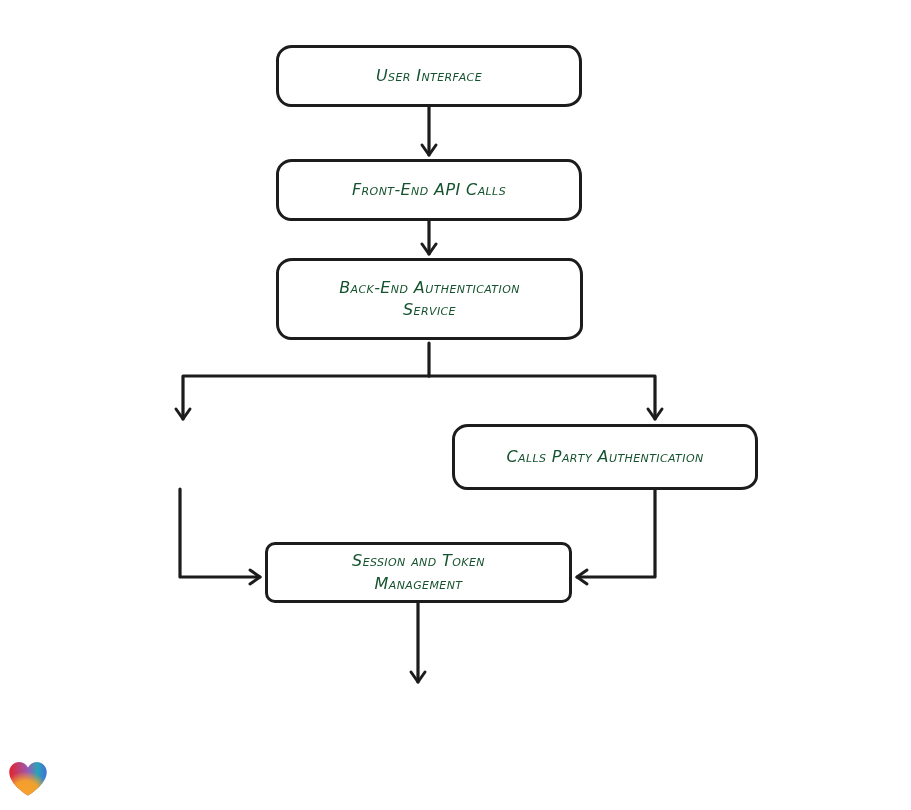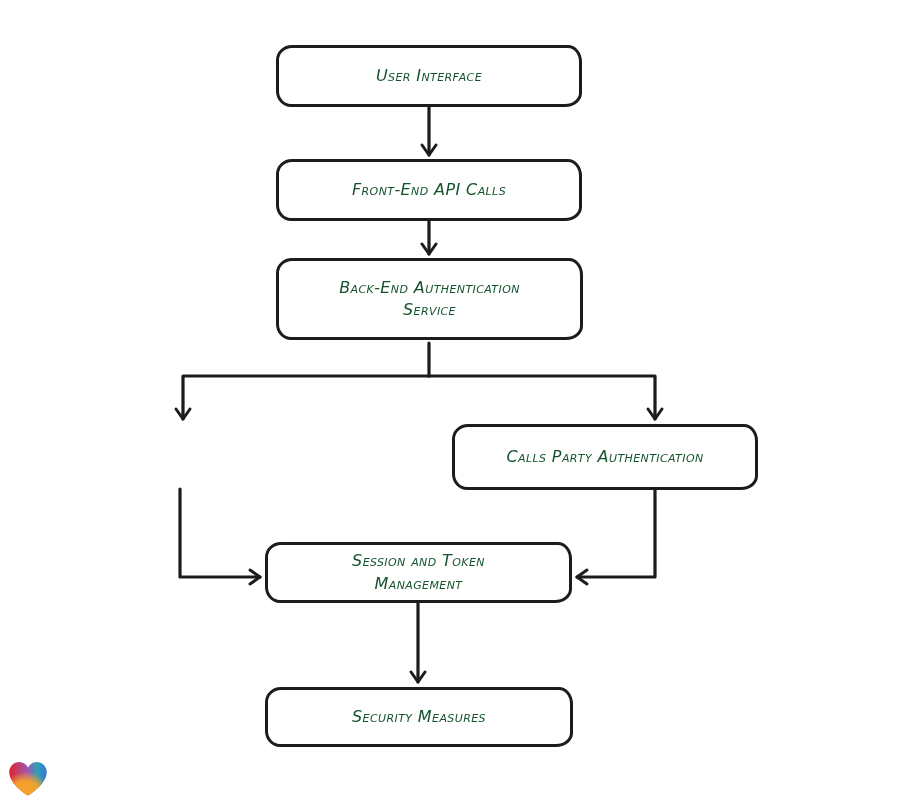--- a/index.html
+++ b/index.html
@@ -67,28 +67,25 @@
   <div class="node" style="left:276px; top:258px; width:307px; height:82px;">
     <span class="label">Back-End Authentication
 Service</span>
   </div>
 
 
   <div class="node" style="left:452px; top:424px; width:306px; height:66px;">
     <span class="label">Calls Party Authentication</span>
   </div>
 
-  <div class="node" style="left:265px; top:542px; width:307px; height:61px;">
+  <div class="node" style="left:265px; top:542px; width:307px; height:61px;border-radius:10px;">
     <span class="label">Session and Token
 Management</span>
   </div>
 
-  <div class="node" style="left:265px; top:687px; width:308px; height:60px;">
-    <span class="label">Security Measures</span>
-  </div>
 
   <a class="logo">
     <svg width="38" height="34" viewBox="0 0 32 29">
       <defs>
         <linearGradient id="heart-lg" x1="0" y1="0" x2="1" y2="0">
           <stop offset="0" stop-color="#e3242b"></stop>
           <stop offset="0.5" stop-color="#9b59b6"></stop>
           <stop offset="0.75" stop-color="#29a3b5"></stop>
           <stop offset="1" stop-color="#4170d8"></stop>
         </linearGradient>

